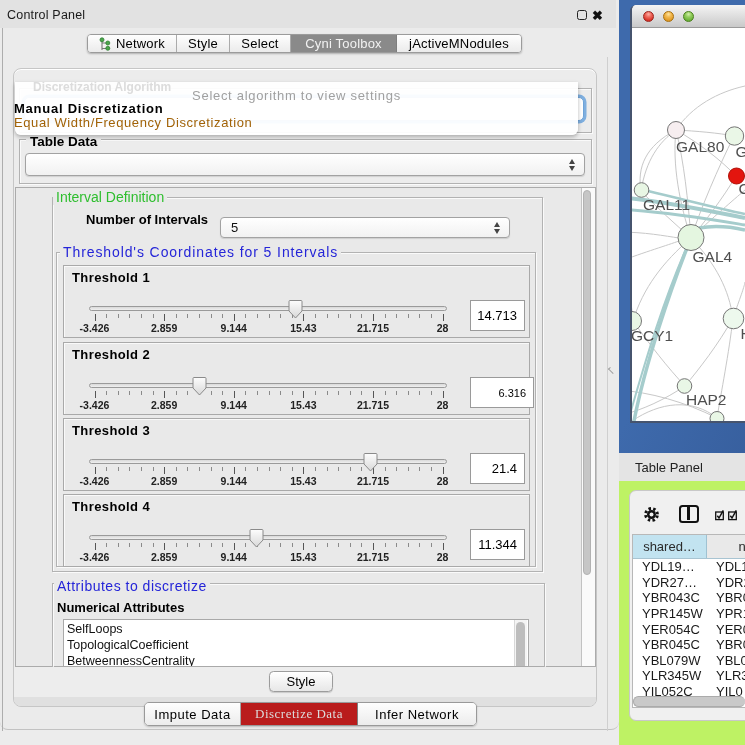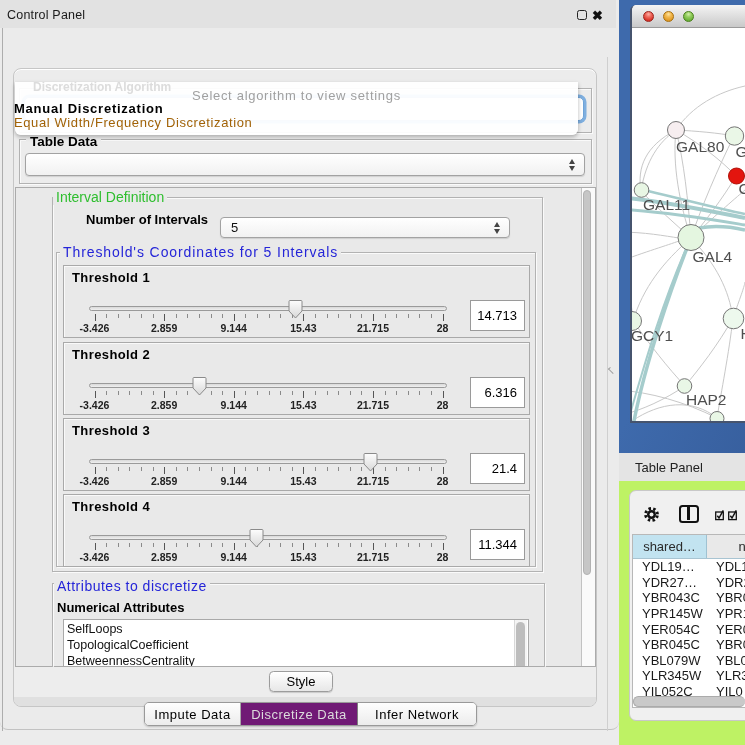--- a/index.html
+++ b/index.html
@@ -27,20 +27,35 @@
   <div class="abs" style="left:577px; top:10px; width:10px; height:10px; border:1.5px solid #222; border-radius:2.5px;"></div>
   <div class="abs" style="left:592px; top:8px; font-size:13px; font-weight:bold; color:#111;">✖</div>
 
   <div class="abs" style="left:2px; top:28px; width:1px; height:703px; background:#ADADAD;"></div>
 
   <div class="abs" style="left:607px; top:57px; width:1px; height:674px; background:#CFCFCF;"></div>
 
   <div class="abs" style="left:575px; top:188px; width:1px; height:478px; background:#C6C6C6;"></div>
   <div class="abs" style="left:610px; top:367px; width:3px; height:7px; border-left:1.5px solid #9E9E9E; border-top:1.5px solid #9E9E9E; transform:rotate(-45deg);"></div>
 
+  <div class="abs" style="left:87px; top:34px; height:19px; display:flex; border:1px solid #9B9B9B; border-radius:4px; overflow:hidden; box-shadow:0 1px 2px rgba(0,0,0,.25); font-size:13px; letter-spacing:.2px;">
+    <div style="width:89px; background:linear-gradient(#FEFEFE,#EBEBEB); display:flex; align-items:center; justify-content:center; border-right:1px solid #ABABAB;">
+      <svg width="13" height="14" viewBox="0 0 13 14" style="margin-right:4px;">
+        <path d="M3 3 L3 13 M3 6 L8.5 6 M3 11.5 L8.5 11.5" stroke="#777" stroke-width="1.1" fill="none"></path>
+        <circle cx="3" cy="2.8" r="2" fill="#4CA64C" stroke="#2E7D32" stroke-width=".8"></circle>
+        <circle cx="8.8" cy="6" r="2" fill="#4CA64C" stroke="#2E7D32" stroke-width=".8"></circle>
+        <circle cx="8.8" cy="11.3" r="2" fill="#4CA64C" stroke="#2E7D32" stroke-width=".8"></circle>
+      </svg>
+      <span>Network</span>
+    </div>
+    <div style="width:53px; background:linear-gradient(#FEFEFE,#EBEBEB); display:flex; align-items:center; justify-content:center; border-right:1px solid #ABABAB;">Style</div>
+    <div style="width:61px; background:linear-gradient(#FEFEFE,#EBEBEB); display:flex; align-items:center; justify-content:center; border-right:1px solid #ABABAB;">Select</div>
+    <div style="width:106px; background:#8A8A8A; color:#F2F2F2; display:flex; align-items:center; justify-content:center; border-right:1px solid #7E7E7E;">Cyni Toolbox</div>
+    <div style="width:124px; background:linear-gradient(#FEFEFE,#EBEBEB); display:flex; align-items:center; justify-content:center;">jActiveMNodules</div>
+  </div>
 
   <div class="abs" style="left:13px; top:68px; width:584px; height:639px; background:#ECECEC; border:1px solid #C6C6C6; border-radius:8px; box-shadow:inset 0 1px 0 #fff;"></div>
 
   <div class="abs etched" style="left:19px; top:88px; width:573px; height:45px;"></div>
 
   <div class="abs" style="left:24px; top:97px; width:560px; height:24px; background:#fff; border:1px solid #6EA3D8; border-radius:5px; box-shadow:0 0 0 2.5px rgba(100,160,220,.8);"></div>
 
   <div class="abs etched" style="left:19px; top:139px; width:573px; height:45px;"></div>
   <div class="abs bold" style="left:26px; top:134px; background:#ECECEC; padding:0 4px; font-size:13.5px;">Table Data</div>
   <div class="combo" style="left:25px; top:153px; width:560px; height:23px;">
@@ -158,21 +173,21 @@
         <div style="position:absolute; left:356.6px; top:56px; width:44px; text-align:center; font-size:10.5px; font-weight:bold; color:#222;">28</div>
         <svg style="position:absolute; left:128.1px; top:33px;" width="15" height="20" viewBox="0 0 15 20">
           <path d="M2 1.5 H13 Q14 1.5 14 2.5 V12 L7.5 19 L1 12 V2.5 Q1 1.5 2 1.5 Z" fill="url(#g2)" stroke="#8A8A8A" stroke-width="1"></path>
           <defs>
             <linearGradient id="g2" x1="0" y1="0" x2="0" y2="1">
               <stop offset="0" stop-color="#FDFDFD"></stop>
               <stop offset="1" stop-color="#D8D8D8"></stop>
             </linearGradient>
           </defs>
         </svg>
-        <div style="position:absolute; left:406px; top:34px; width:55px; height:31px; background:#fff; border:1px solid #9A9A9A; display:flex; align-items:center; justify-content:flex-end; padding-right:7px; font-size:13px;">6.316</div>
+        <div style="position:absolute; left:406px; top:34px; width:64px; height:31px; background:#fff; border:1px solid #9A9A9A; display:flex; align-items:center; justify-content:flex-end; padding-right:7px; font-size:11px;">6.316</div>
       </div>
       <div class="abs" style="left: 63px; top: 418px; width: 467px; height: 73px; border: 1px solid rgb(169, 169, 169); background: rgb(233, 233, 233); box-shadow: rgba(255, 255, 255, 0.7) 1px 1px 0px inset;">
         <div style="position:absolute; left:8px; top:4px; font-weight:bold; font-size:13px; letter-spacing:.4px;">Threshold 3</div>
         <div style="position:absolute; left:25px; top:40px; width:358px; height:5px; border:1px solid #9A9A9A; border-radius:3px; background:linear-gradient(#D9D9D9,#EFEFEF);"></div>
         <div style="position:absolute; left:30.5px; top:48px; width:1px; height:7px; background:#555;"></div>
         <div style="position:absolute; left:42.1px; top:48px; width:1px; height:4px; background:#8A8A8A;"></div>
         <div style="position:absolute; left:53.7px; top:48px; width:1px; height:4px; background:#8A8A8A;"></div>
         <div style="position:absolute; left:65.3px; top:48px; width:1px; height:4px; background:#8A8A8A;"></div>
         <div style="position:absolute; left:76.9px; top:48px; width:1px; height:4px; background:#8A8A8A;"></div>
         <div style="position:absolute; left:88.5px; top:48px; width:1px; height:4px; background:#8A8A8A;"></div>
@@ -279,21 +294,21 @@
     <div style="position:absolute; right:1px; top:0; width:13px; height:48px; background:#F4F4F4; border-left:1px solid #D8D8D8;"></div>
     <div style="position:absolute; right:3px; top:2px; width:9px; height:46px; background:#BDBDBD; border-radius:5px 5px 0 0;"></div>
   </div>
 
   <div class="abs" style="left:14px; top:667px; width:582px; height:30px; background:#EDEDED;"></div>
   <div class="abs" style="left:14px; top:697px; width:582px; height:9px; background:#E0E0E0; border-radius:0 0 7px 7px;"></div>
   <div class="abs" style="left:269px; top:671px; width:64px; height:21px; border:1px solid #9C9C9C; border-radius:4.5px; background:linear-gradient(#FFFFFF,#E7E7E7); font-size:13px; display:flex; align-items:center; justify-content:center; box-shadow:0 1px 1px rgba(0,0,0,.15);">Style</div>
 
   <div class="abs" style="left:144px; top:702px; height:24px; display:flex; border:1px solid #999; border-radius:5px; overflow:hidden; box-shadow:0 1px 2px rgba(0,0,0,.2); font-size:13px; letter-spacing:.5px;">
     <div style="width:96px; background:linear-gradient(#FEFEFE,#ECECEC); display:flex; align-items:center; justify-content:center; border-right:1px solid #A8A8A8;">Impute Data</div>
-    <div style="width:117px; background:#701a75; color:#DCDCDC; display:flex; align-items:center; justify-content:center; border-right:1px solid #7E7E7E;">Discretize Data</div>
+    <div style="width:117px; background:#b91c1c; color:#DCDCDC; display:flex; align-items:center; justify-content:center; border-right:1px solid #7E7E7E;font-family:Liberation Serif, serif;">Discretize Data</div>
     <div style="width:118px; background:linear-gradient(#FEFEFE,#ECECEC); display:flex; align-items:center; justify-content:center;">Infer Network</div>
   </div>
 </div>
 
 <div class="abs" style="left:15px; top:82px; width:563px; height:53px; background:rgba(255,255,255,.95); border-radius:0 0 6px 6px; box-shadow:0 2px 4px rgba(0,0,0,.28); z-index:50;"></div>
 <div class="abs bold" style="left:33px; top:80px; font-size:12px; color:#DCDCDC; z-index:52;">Discretization Algorithm</div>
 <div class="abs" style="left:0; top:88px; width:593px; text-align:center; font-size:13px; letter-spacing:.7px; color:#A0A0A0; z-index:51;">Select algorithm to view settings</div>
 <div class="abs bold" style="left:14px; top:101px; font-size:13px; letter-spacing:.75px; color:#000; z-index:51;">Manual Discretization</div>
 <div class="abs" style="left:14px; top:115px; font-size:13px; letter-spacing:.6px; color:#a16207; z-index:51;">Equal Width/Frequency Discretization</div>
 

